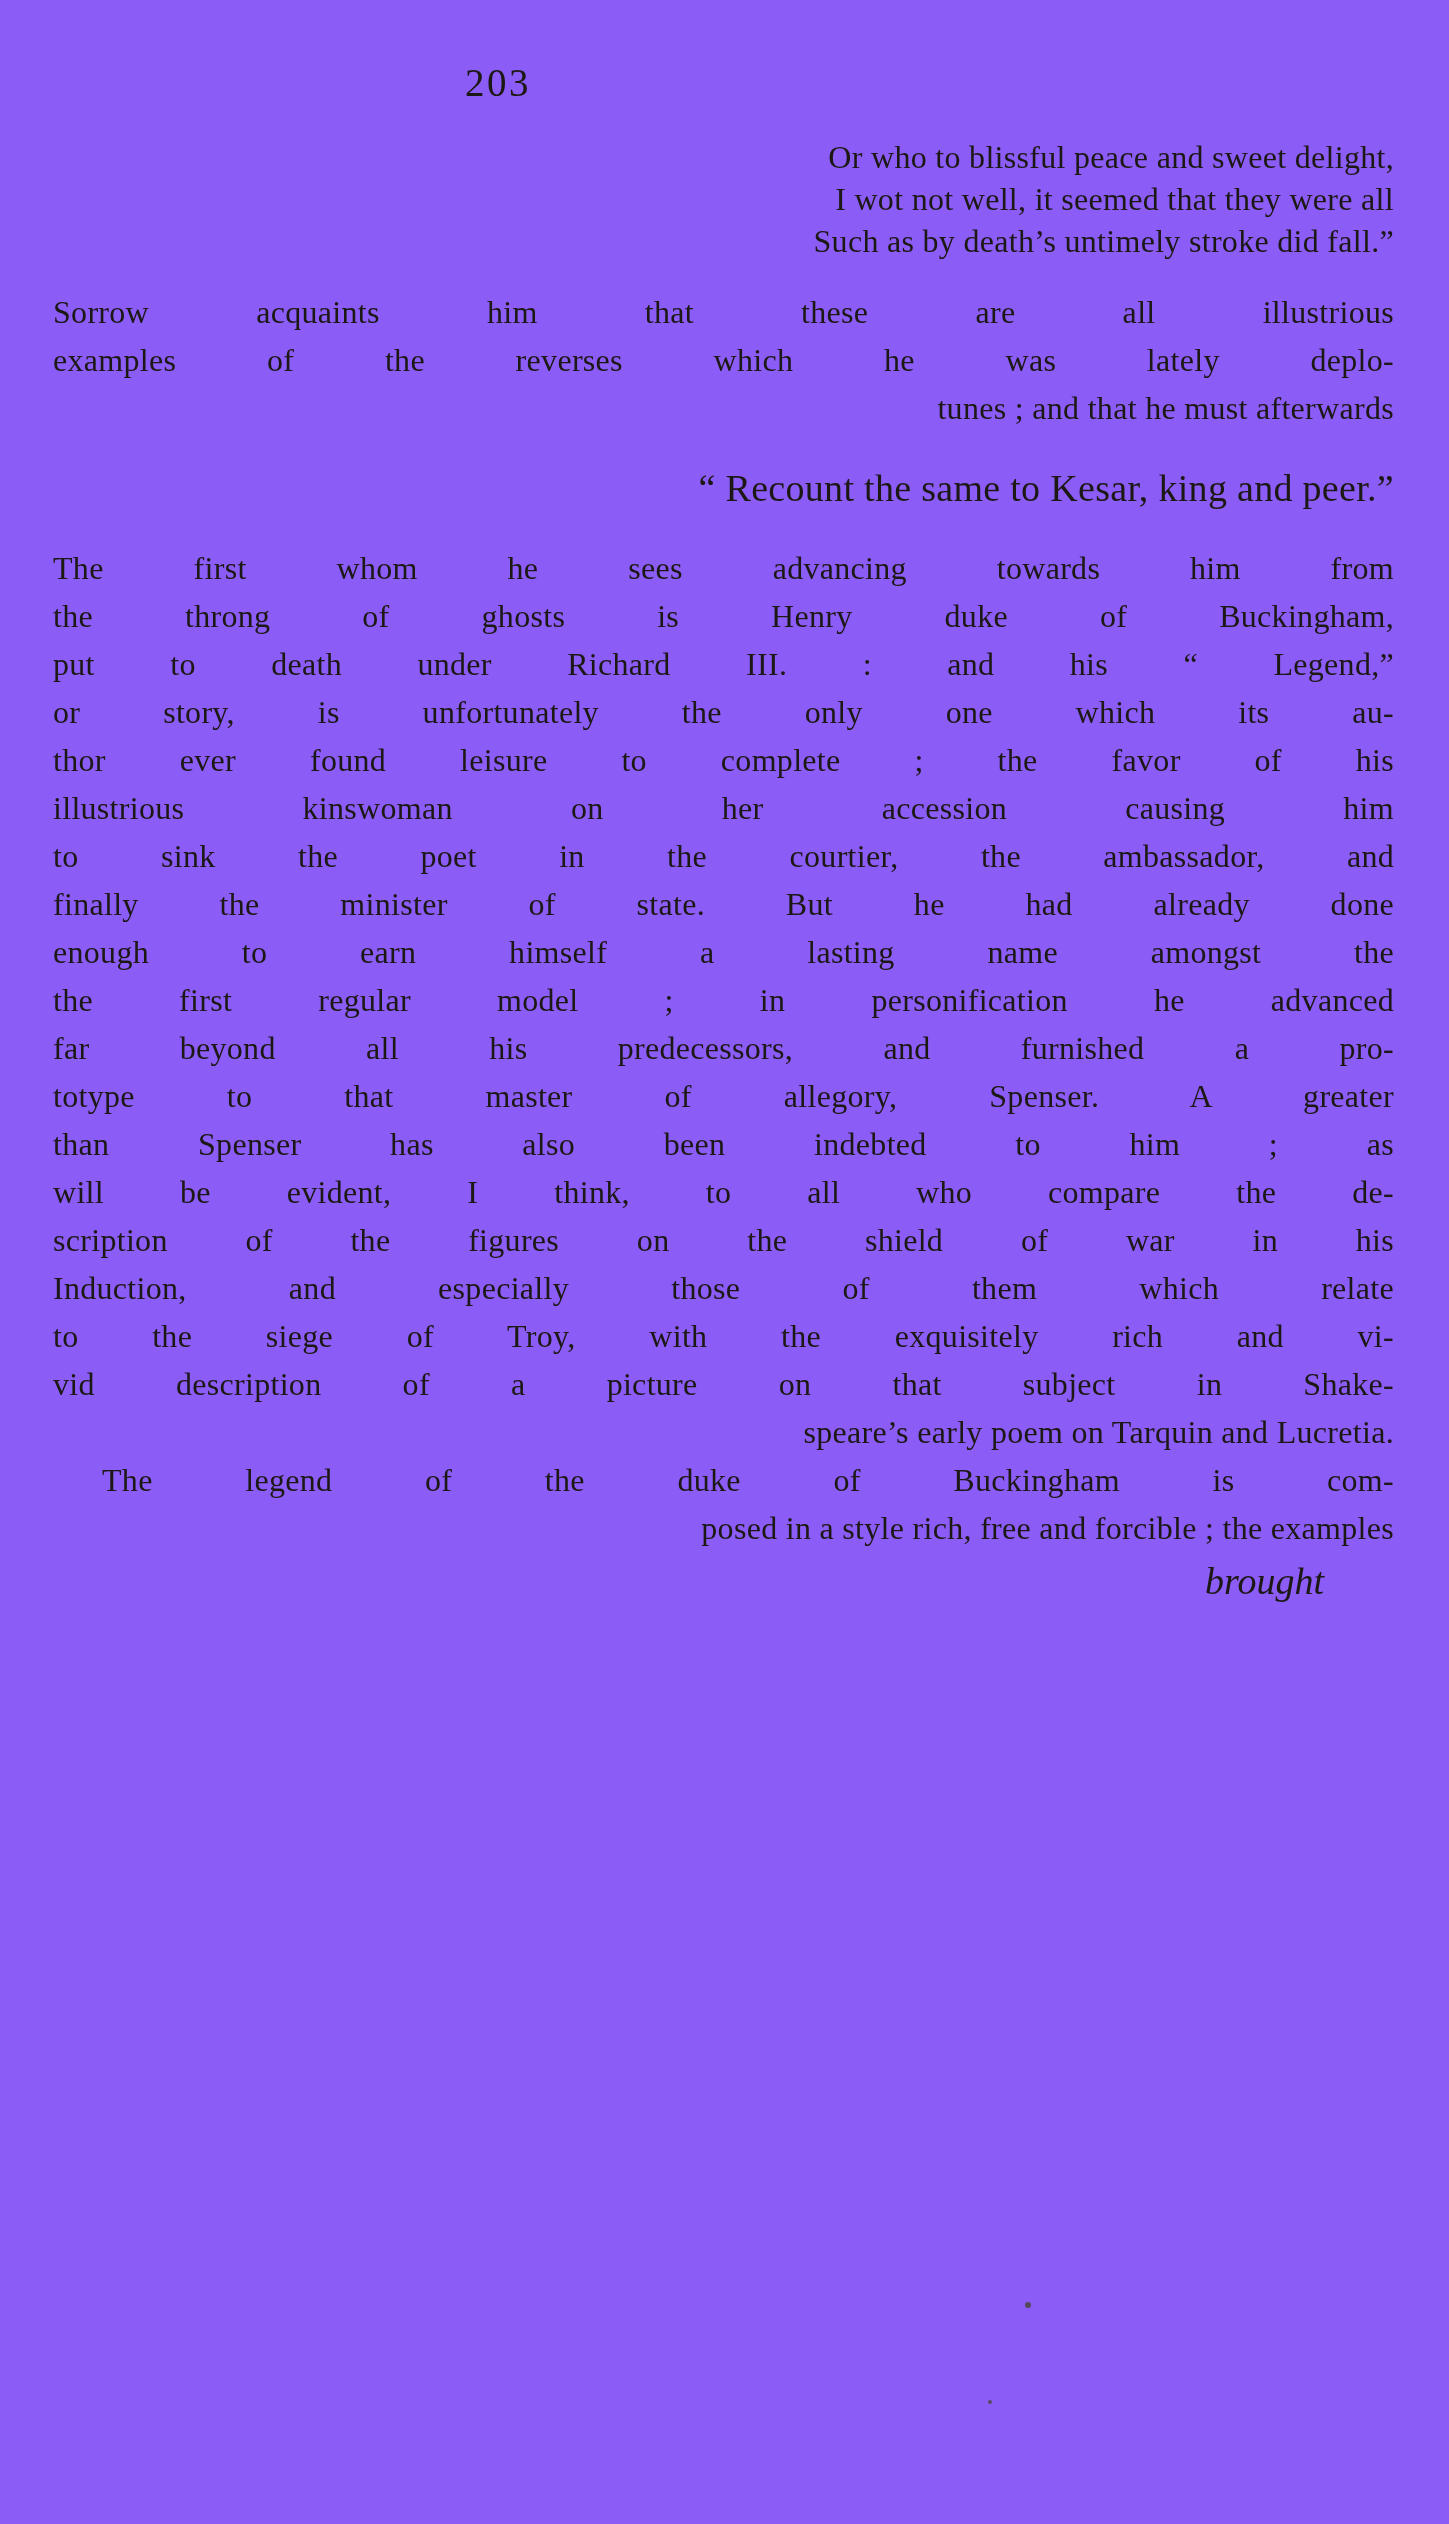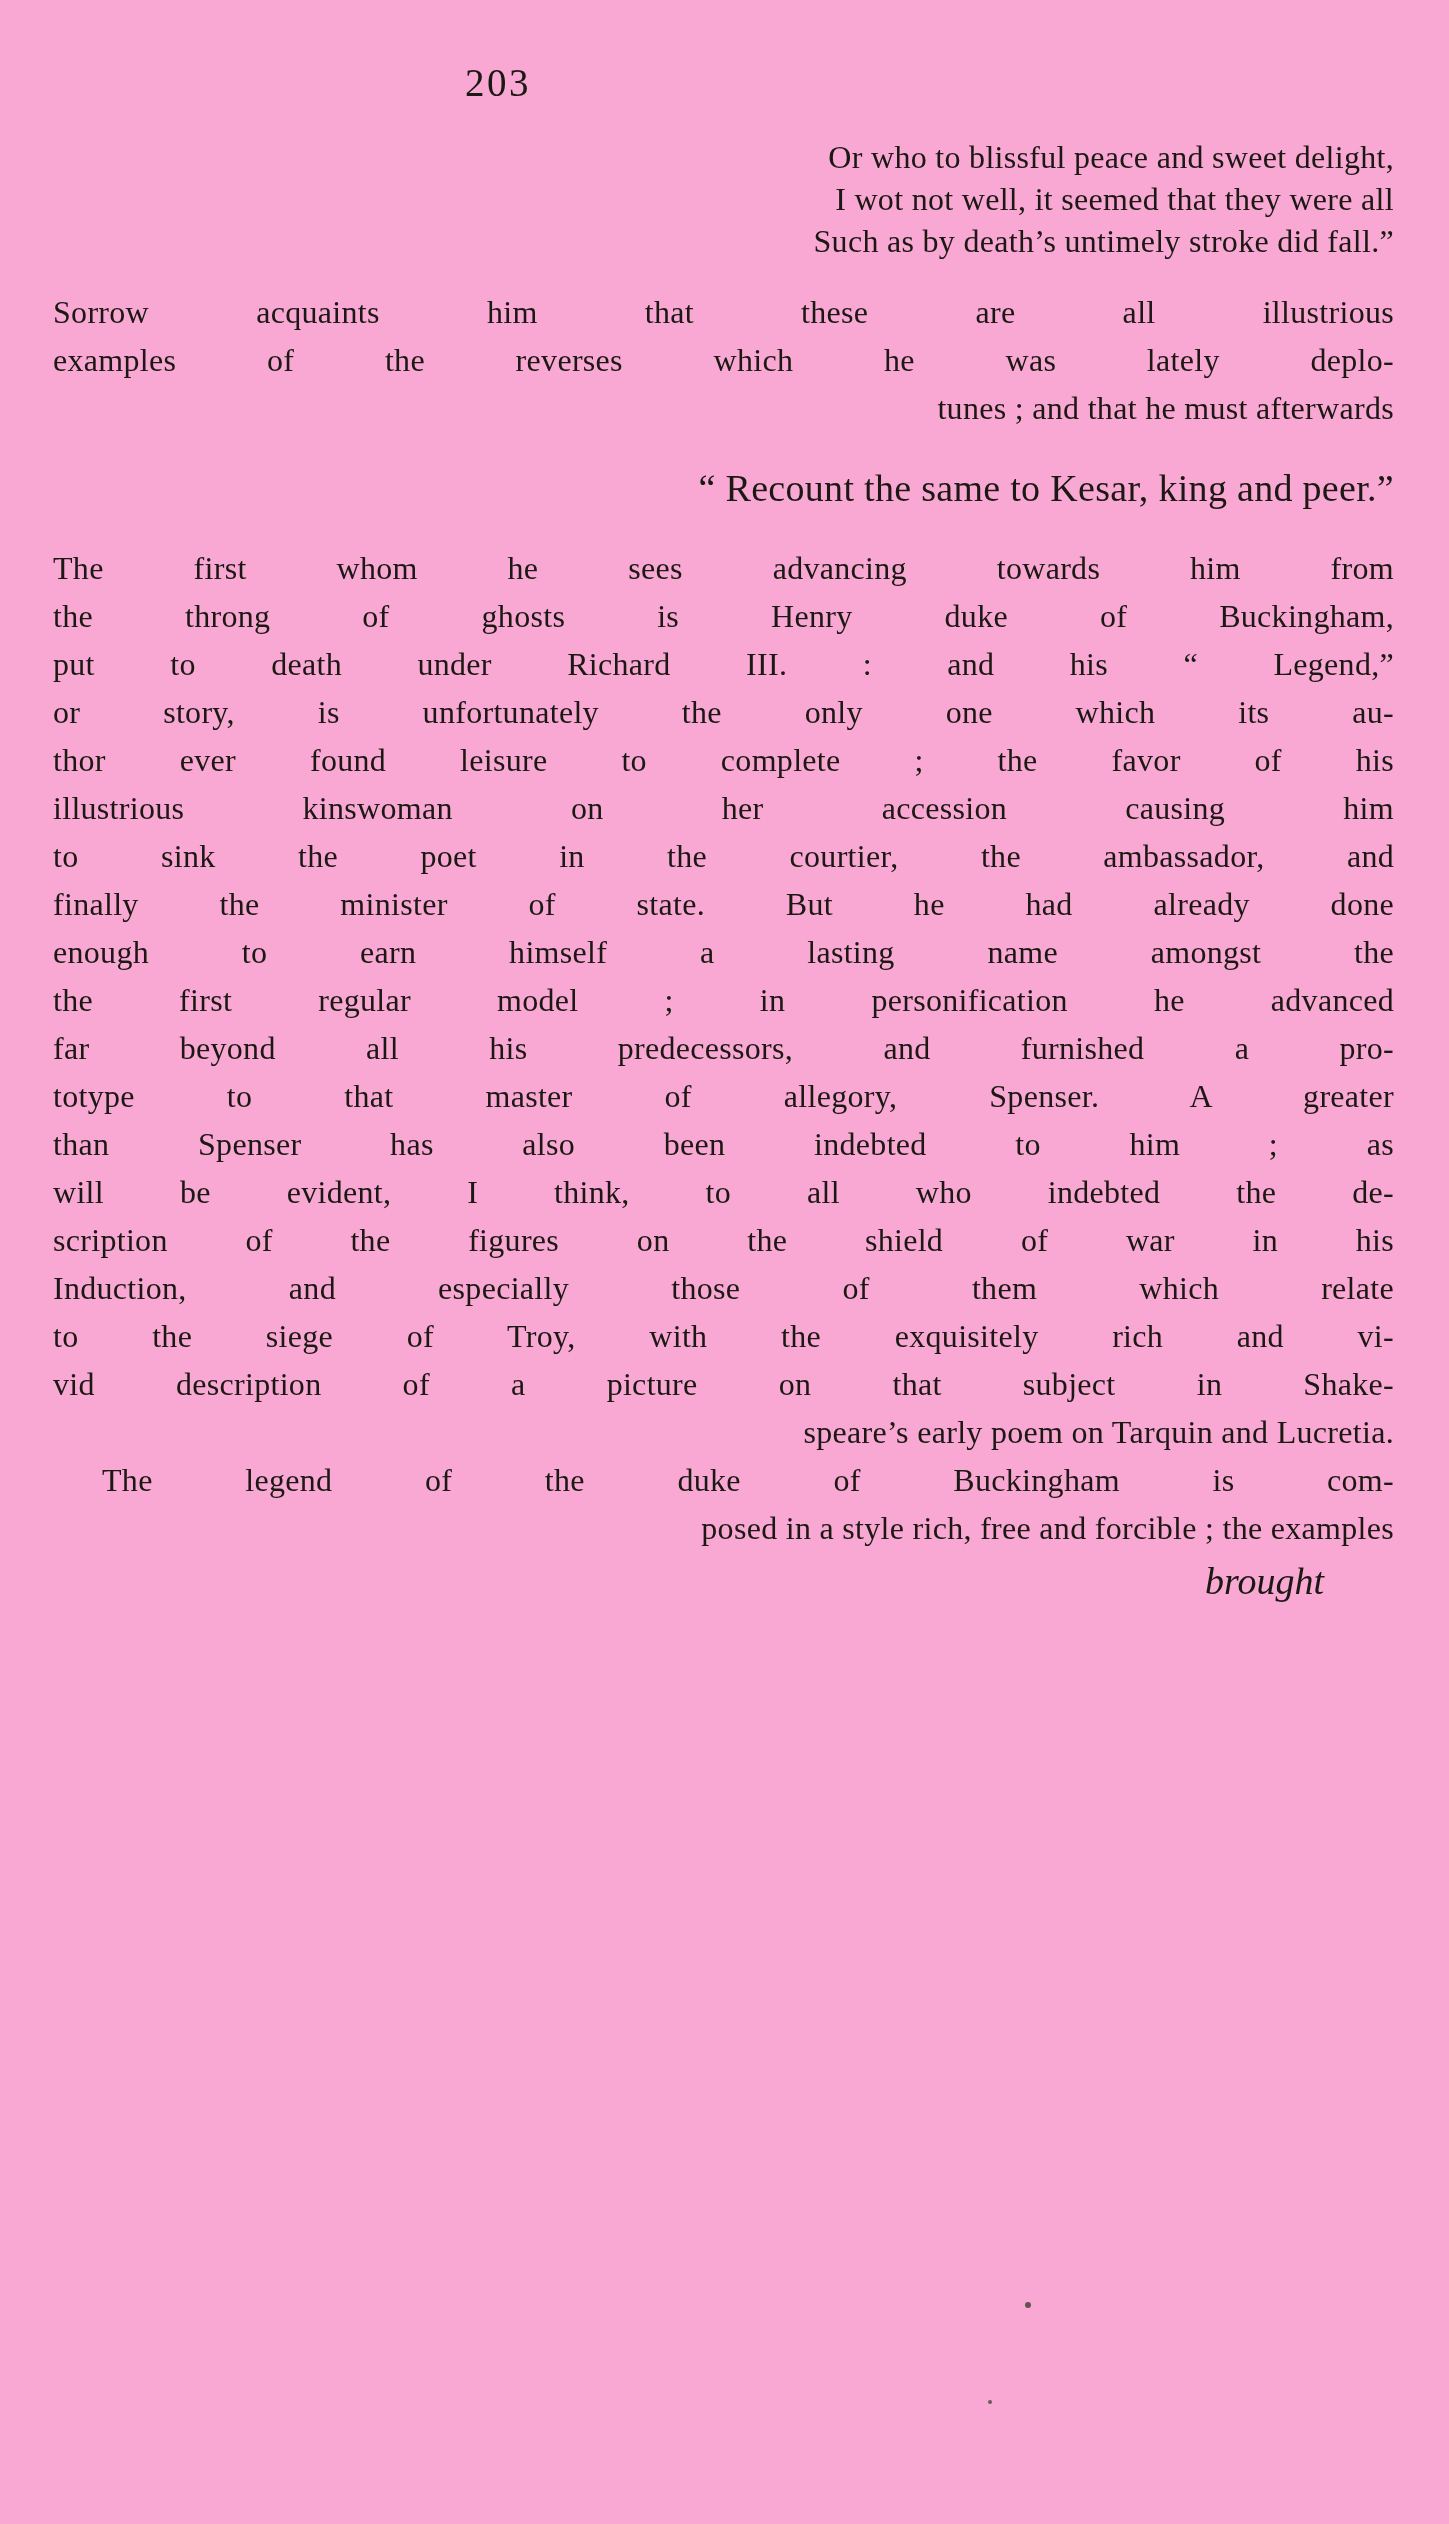--- a/index.html
+++ b/index.html
@@ -1,21 +1,21 @@
 <!DOCTYPE html>
 <html style="font-size:13.6px"><head>
 <meta charset="utf-8">
 <style>
   * { margin: 0; padding: 0; box-sizing: border-box; }
   html, body { background: #e9e7e2; }
   .page {
     position: relative;
     width: 1450px;
     height: 2525px;
-    background: #f9a8d4;
+    background: #8b5cf6;
     color: #1c1813;
     font-family: "Liberation Serif", "DejaVu Serif", serif;
     overflow: hidden;
   }
   .content {
     padding: 59px 56px 0 53px; 
   }
   .page-number {
     display: inline-block;
     margin-left: 412px;
@@ -94,21 +94,21 @@
       <div class="jline">or story, is unfortunately the only one which its au-</div>
       <div class="jline">thor ever found leisure to complete ; the favor of his</div>
       <div class="jline">illustrious kinswoman on her accession causing him</div>
       <div class="jline">to sink the poet in the courtier, the ambassador, and</div>
       <div class="jline">finally the minister of state.  But he had already done</div>
       <div class="jline">enough to earn himself a lasting name amongst the</div>
       <div class="jline">the first regular model ; in personification he advanced</div>
       <div class="jline">far beyond all his predecessors, and furnished a pro-</div>
       <div class="jline">totype to that master of allegory, Spenser.   A greater</div>
       <div class="jline">than Spenser has also been indebted to him ; as</div>
-      <div class="jline">will be evident, I think, to all who indebted the de-</div>
+      <div class="jline">will be evident, I think, to all who compare the de-</div>
       <div class="jline">scription of the figures on the shield of war in his</div>
       <div class="jline">Induction, and especially those of them which relate</div>
       <div class="jline">to the siege of Troy, with the exquisitely rich and vi-</div>
       <div class="jline">vid description of a picture on that subject in Shake-</div>
       <div class="lline">speare’s early poem on Tarquin and Lucretia.</div>
     </div>
 
     <div class="body-text">
       <div class="jline indent-first">The legend of the duke of Buckingham is com-</div>
       <div class="lline">posed in a style rich, free and forcible ; the examples</div>

